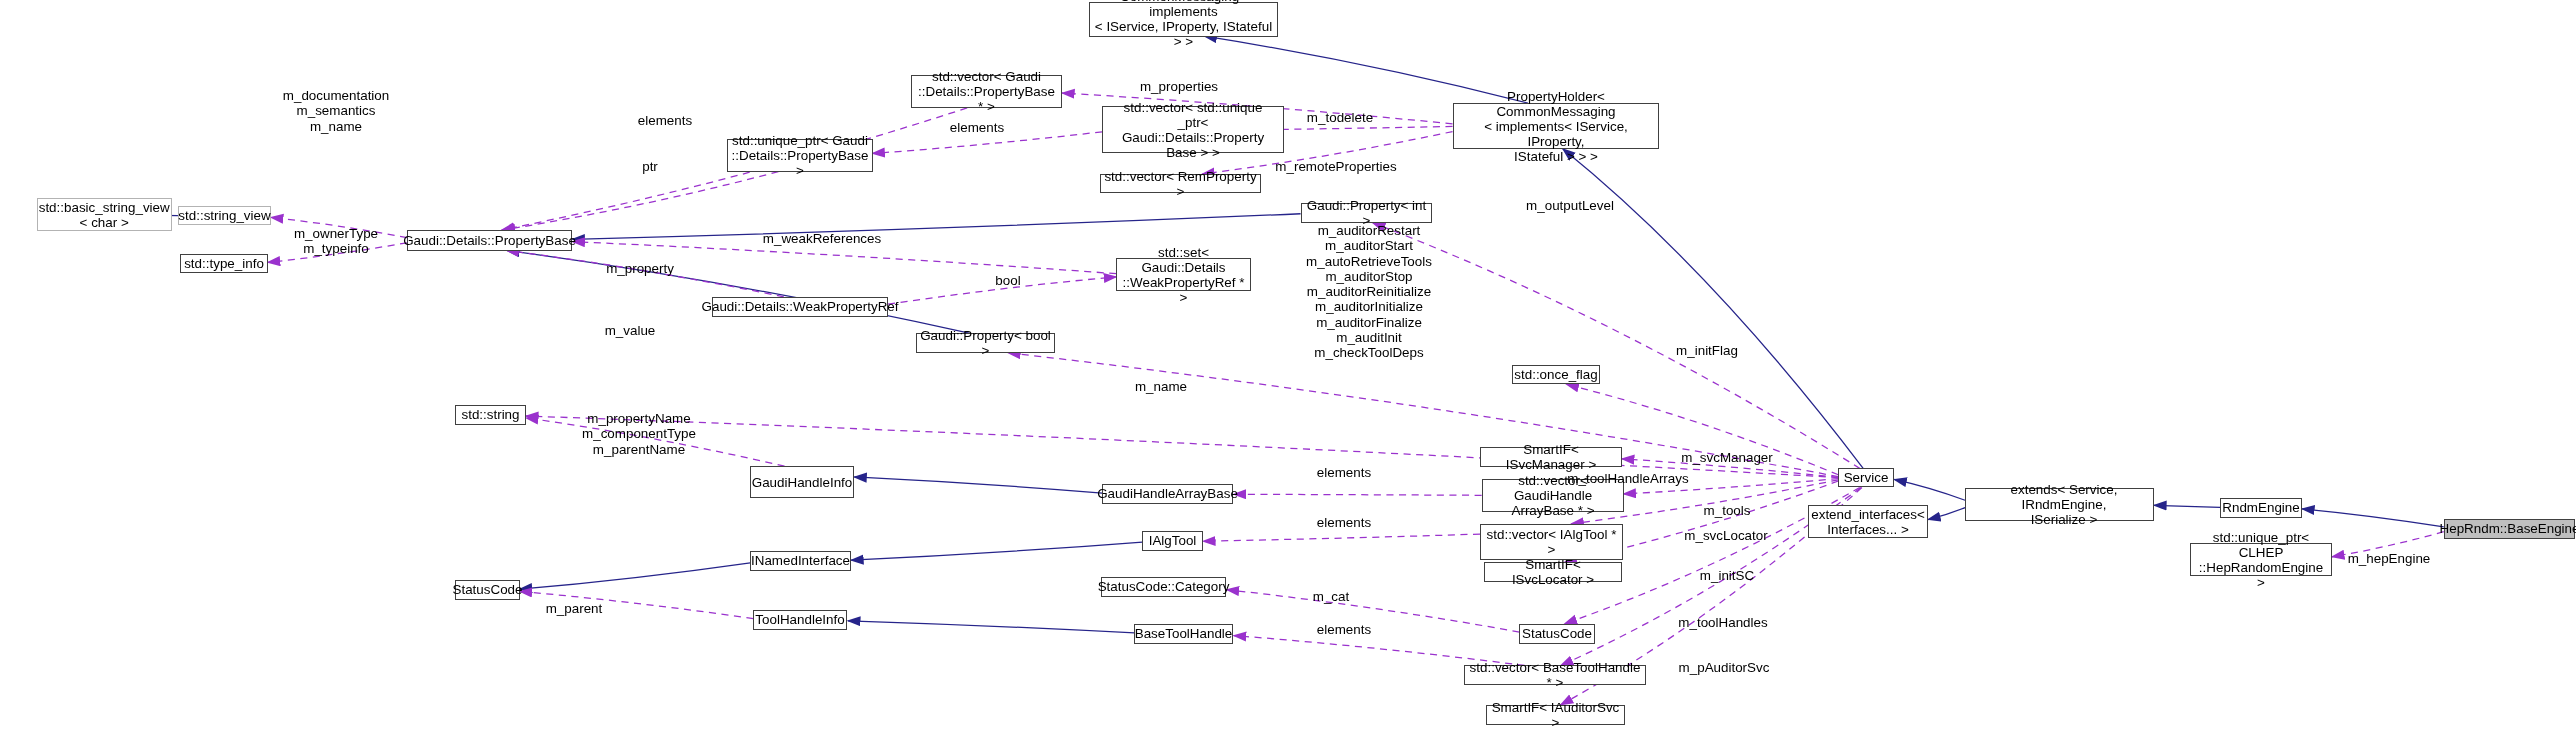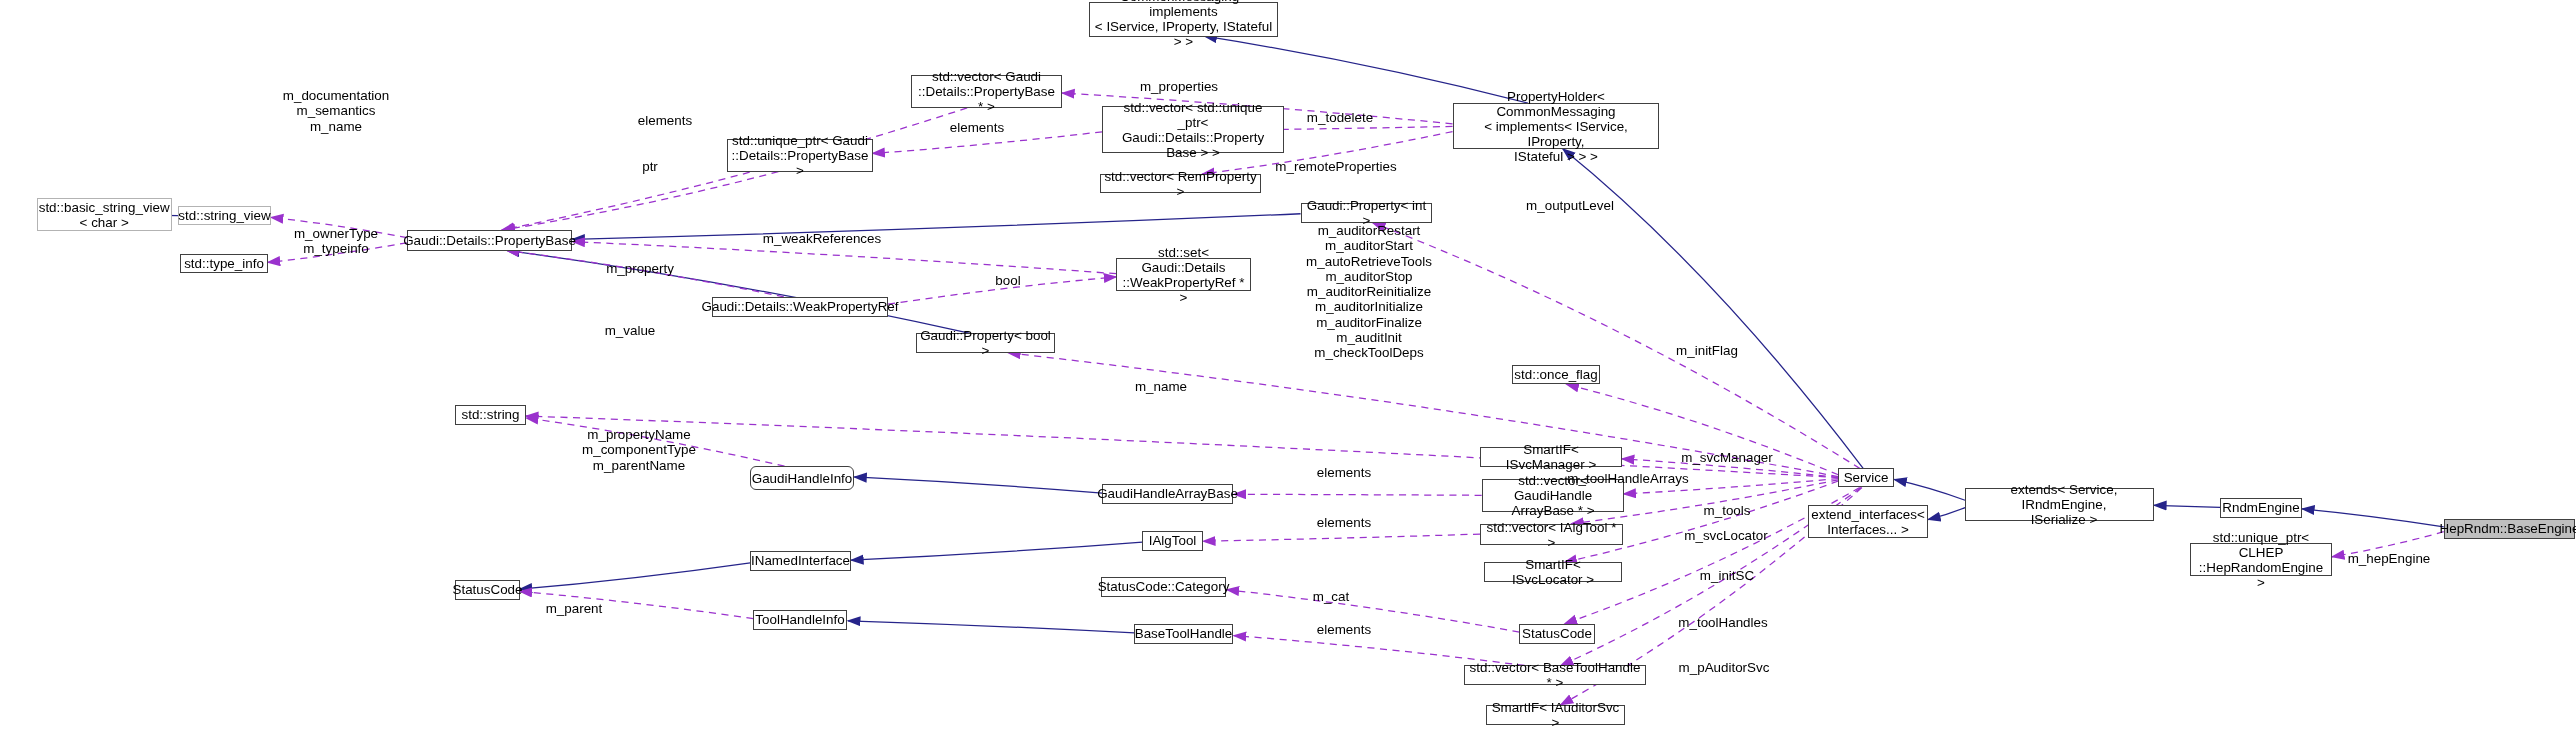--- a/index.html
+++ b/index.html
@@ -91,27 +91,27 @@
 &lt; IService, IProperty, IStateful &gt; &gt;</div>
       <div class="node" style="left: 1453px; top: 103px; width: 206px; height: 46px;">PropertyHolder&lt; CommonMessaging
 &lt; implements&lt; IService, IProperty,
 IStateful &gt; &gt; &gt;</div>
       <div class="node" style="left: 1301px; top: 203px; width: 131px; height: 19.7px;">Gaudi::Property&lt; int &gt;</div>
       <div class="node" style="left: 1116px; top: 258px; width: 135px; height: 33px;">std::set&lt; Gaudi::Details
 ::WeakPropertyRef * &gt;</div>
       <div class="node" style="left: 916px; top: 333px; width: 139px; height: 19.7px;">Gaudi::Property&lt; bool &gt;</div>
       <div class="node" style="left: 1512px; top: 365px; width: 88px; height: 19px;">std::once_flag</div>
       <div class="node" style="left: 455px; top: 405px; width: 71px; height: 19.7px;">std::string</div>
-      <div class="node" style="left: 750px; top: 466px; width: 104px; height: 24px; border-radius: 6px;">GaudiHandleInfo</div>
+      <div class="node" style="left: 750px; top: 466px; width: 104px; height: 32px;">GaudiHandleInfo</div>
       <div class="node" style="left: 1102px; top: 484px; width: 131px; height: 19.7px;">GaudiHandleArrayBase</div>
       <div class="node" style="left: 1480px; top: 447px; width: 142px; height: 19.7px;">SmartIF&lt; ISvcManager &gt;</div>
       <div class="node" style="left: 1482px; top: 479px; width: 142px; height: 33px;">std::vector&lt; GaudiHandle
 ArrayBase * &gt;</div>
       <div class="node" style="left: 1142px; top: 531px; width: 61px; height: 19.7px;">IAlgTool</div>
-      <div class="node" style="left: 1480px; top: 524px; width: 143px; height: 21px;">std::vector&lt; IAlgTool * &gt;</div>
+      <div class="node" style="left: 1480px; top: 524px; width: 143px; height: 36px;">std::vector&lt; IAlgTool * &gt;</div>
       <div class="node" style="left: 1484px; top: 562px; width: 138px; height: 19.7px;">SmartIF&lt; ISvcLocator &gt;</div>
       <div class="node" style="left: 750px; top: 551px; width: 101px; height: 19.7px;">INamedInterface</div>
       <div class="node" style="left: 455px; top: 580px; width: 65px; height: 19.7px;">StatusCode</div>
       <div class="node" style="left: 753px; top: 610px; width: 94px; height: 19.7px;">ToolHandleInfo</div>
       <div class="node" style="left: 1101px; top: 577px; width: 125px; height: 19.7px;">StatusCode::Category</div>
       <div class="node" style="left: 1519px; top: 624px; width: 76px; height: 19.7px;">StatusCode</div>
       <div class="node" style="left: 1134px; top: 624px; width: 99px; height: 19.7px;">BaseToolHandle</div>
       <div class="node" style="left: 1464px; top: 665px; width: 182px; height: 19.7px;">std::vector&lt; BaseToolHandle * &gt;</div>
       <div class="node" style="left: 1486px; top: 705px; width: 139px; height: 19.7px;">SmartIF&lt; IAuditorSvc &gt;</div>
       <div class="node" style="left: 1838px; top: 468px; width: 56px; height: 19px;">Service</div>
@@ -145,21 +145,21 @@
 m_auditorStart
 m_autoRetrieveTools
 m_auditorStop
 m_auditorReinitialize
 m_auditorInitialize
 m_auditorFinalize
 m_auditInit
 m_checkToolDeps</div>
       <div class="elabel" style="left: 1707px; top: 343px;">m_initFlag</div>
       <div class="elabel" style="left: 1161px; top: 379px;">m_name</div>
-      <div class="elabel" style="left: 639px; top: 427px;">m_propertyName
+      <div class="elabel" style="left: 639px; top: 411px;">m_propertyName
 m_componentType
 m_parentName</div>
       <div class="elabel" style="left: 1727px; top: 450px;">m_svcManager</div>
       <div class="elabel" style="left: 1628px; top: 471px;">m_toolHandleArrays</div>
       <div class="elabel" style="left: 1344px; top: 465px;">elements</div>
       <div class="elabel" style="left: 1727px; top: 503px;">m_tools</div>
       <div class="elabel" style="left: 1344px; top: 515px;">elements</div>
       <div class="elabel" style="left: 1726px; top: 528px;">m_svcLocator</div>
       <div class="elabel" style="left: 574px; top: 601px;">m_parent</div>
       <div class="elabel" style="left: 1727px; top: 568px;">m_initSC</div>

